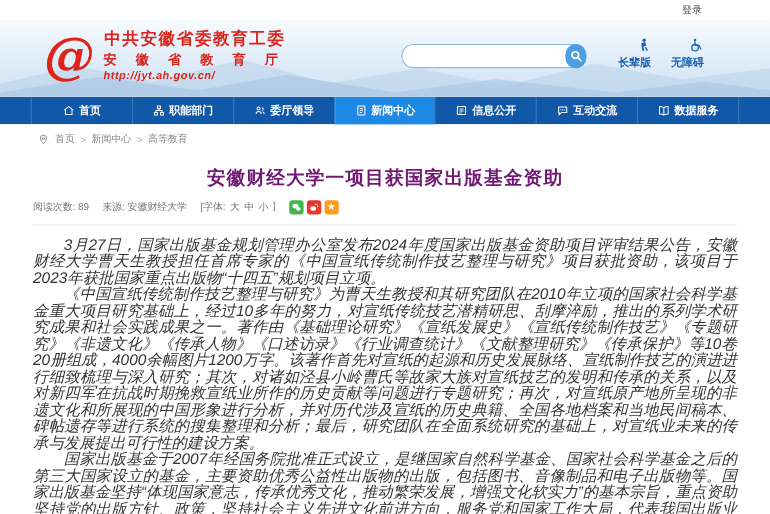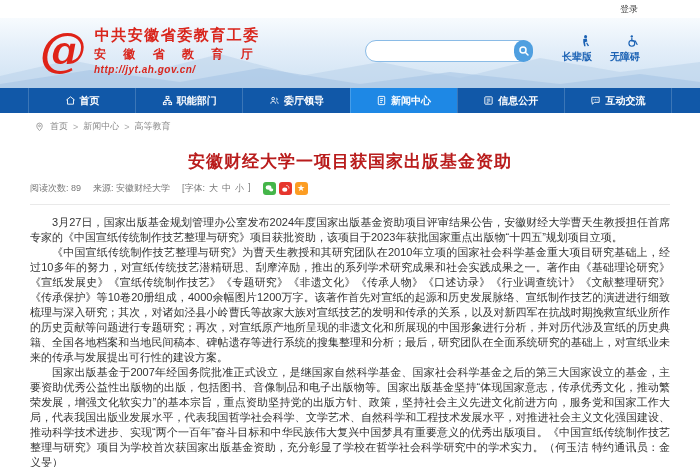--- a/index.html
+++ b/index.html
@@ -39,35 +39,35 @@
   .nav li.active { background: #1e88e5; }
   .nav svg { flex: none; }
 
   
   .breadcrumb { height: 27px; display: flex; align-items: center; gap: 5px; padding-left: 34px; font-size: 9px; color: #888; background: #fff; }
   .breadcrumb .sep { color: #aaa; }
   .crumb { cursor: pointer; }
 
   
   .article { padding: 0 30px; }
-  .article-title { text-align: center; font-size: 17px; font-weight: bold; color: #b91c1c; letter-spacing: 1px; margin-top: 10px; }
+  .article-title { text-align: center; font-size: 17px; font-weight: bold; color: #701a75; letter-spacing: 1px; margin-top: 10px; }
   .article-meta { display: flex; justify-content: flex-start; align-items: center; gap: 12px; margin-top: 9px; font-size: 9px; color: #777; }
   .meta-item { white-space: nowrap; }
   .font-sizes { display: inline-flex; gap: 4px; }
   .font-size-opt { cursor: pointer; }
   .share-icons { display: inline-flex; gap: 3px; }
   .share-icon { width: 13px; height: 13px; border-radius: 3px; display: flex; align-items: center; justify-content: center; cursor: pointer; }
   .share-wechat { background: #44b549; }
   .share-weibo  { background: #e6362d; }
   .share-qzone  { background: #fc9d23; }
   .share-qzone i { font-style: normal; color: #fff; font-size: 9px; line-height: 1; }
 
   .divider { border: none; border-top: 1px solid #e9e9e9; margin: 9px 0 10px 0; }
 
-  .article-body p { font-size: 11px; line-height: 15px; color: #333; text-indent: 2em; text-align: justify; }
+  .article-body p { font-size: 14px; line-height: 15px; color: #333; text-indent: 2em; text-align: justify; font-style: italic; }
 </style>
 </head>
 <body>
 
 <div class="top-strip">
   <span class="login-link">登录</span>
 </div>
 
 <div class="banner">
   <svg class="mountains" viewBox="0 0 700 46" preserveAspectRatio="none">
@@ -154,20 +154,27 @@
           <path d="M8 9 H16 M8 13 H16 M8 17 H12"></path>
         </svg>
       <span>信息公开</span>
     </li>
     <li>
       <svg width="11" height="11" viewBox="0 0 24 24" fill="none" stroke="#fff" stroke-width="2">
           <path d="M4 5 H20 V16 H10 L5 20 V16 H4 Z"></path>
           <path d="M8.5 10.5 h.01 M12 10.5 h.01 M15.5 10.5 h.01" stroke-linecap="round" stroke-width="2.4"></path>
         </svg>
       <span>互动交流</span>
+    </li>
+    <li>
+      <svg width="11" height="11" viewBox="0 0 24 24" fill="none" stroke="#fff" stroke-width="2">
+          <path d="M12 6 C10 4.3 7 4 3.5 4 V19 C7 19 10 19.3 12 21 C14 19.3 17 19 20.5 19 V4 C17 4 14 4.3 12 6 Z"></path>
+          <path d="M12 6 V20"></path>
+        </svg>
+      <span>数据服务</span>
     </li>
   </ul>
 </nav>
 
 <div class="breadcrumb">
   <svg width="11" height="11" viewBox="0 0 24 24" fill="none" stroke="#999" stroke-width="2">
       <path d="M12 21 C12 21 6 15.5 6 10.5 A6 6 0 1 1 18 10.5 C18 15.5 12 21 12 21 Z"></path>
       <circle cx="12" cy="10.5" r="2"></circle>
     </svg>
   <span class="crumb">首页</span>

